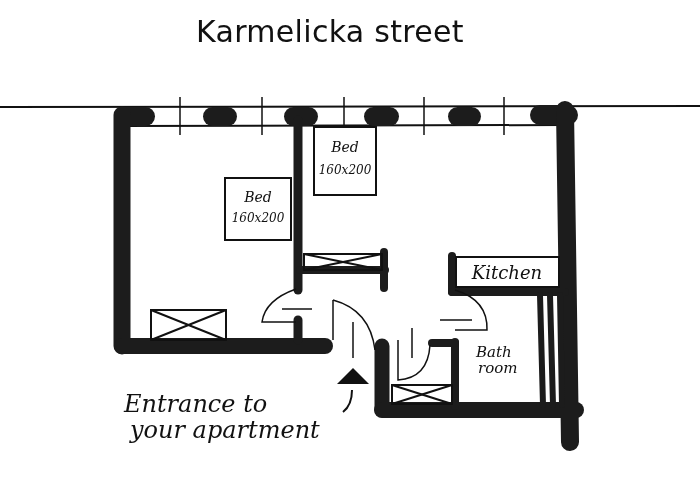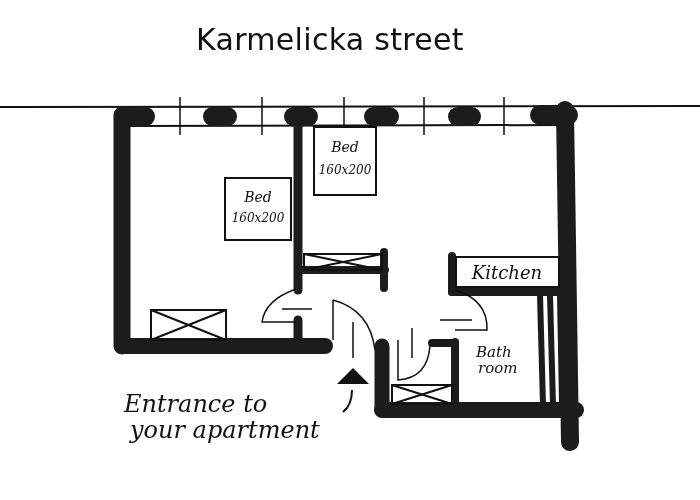--- a/index.html
+++ b/index.html
@@ -1,18 +1,18 @@
 <!DOCTYPE html>
 <html><head>
   <meta charset="utf-8">
   <style>
     html, body { margin:0; padding:0; background:#ffffff; }
     body { width:700px; height:500px; position:relative; overflow:hidden; }
     .title { position:absolute; left:0; top:14px; width:660px; text-align:center;
-      font-family:"DejaVu Sans", sans-serif; font-size:30px; color:#111; letter-spacing:0.3px;margin-top:8px; }
+      font-family:"DejaVu Sans", sans-serif; font-size:30px; color:#111; letter-spacing:0.3px; }
     svg { position:absolute; left:0; top:0; }
     .hand { font-family:"DejaVu Serif", serif; font-style:italic; fill:#111; }
   </style>
 </head>
 <body>
 
 <div class="title">Karmelicka street</div>
 
 <svg width="700" height="500" viewBox="0 0 700 500">
 

